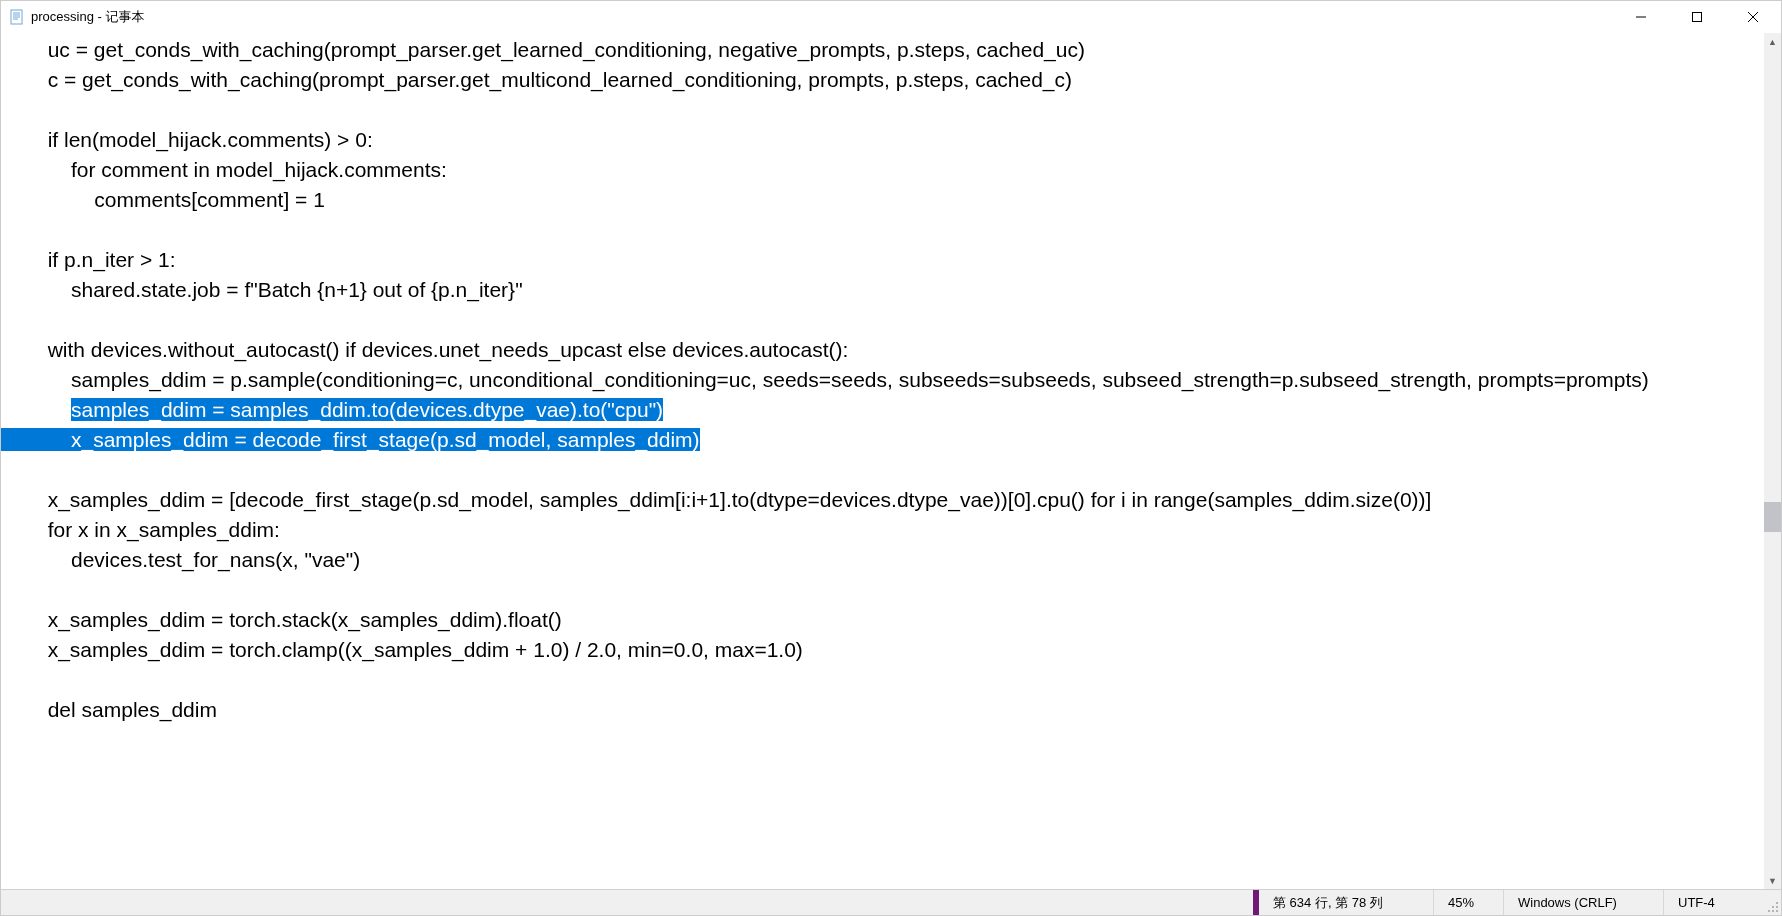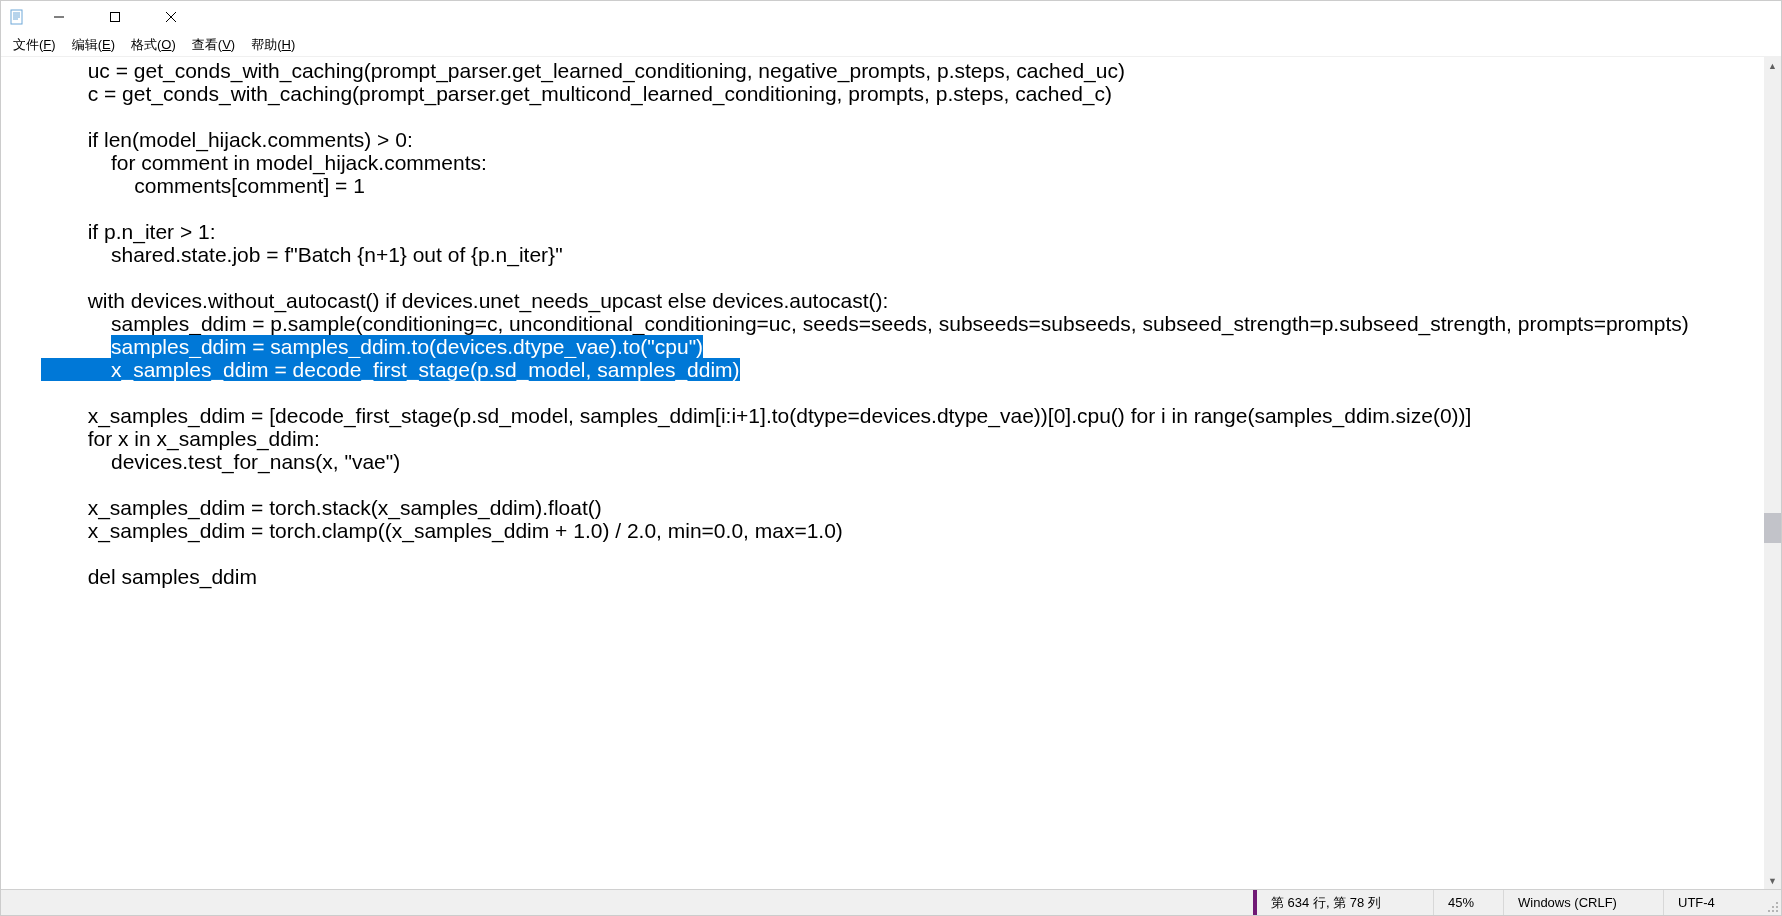--- a/index.html
+++ b/index.html
@@ -79,25 +79,24 @@
       position: relative;
       overflow: hidden;
       background: #ffffff;
     }
     .editor {
       position: absolute;
       inset: 0;
       overflow: hidden;
       font-family: "Microsoft YaHei", "Segoe UI", sans-serif;
       font-size: 21px;
-      line-height: 23px;
+      line-height: 30px;
       white-space: pre;
       padding: 2px 0;
       color: #000;
-      margin-left: 40px;
     }
     .editor .sel {
       background: #0078d7;
       color: #ffffff;
     }
     .scrollbar-v {
       position: absolute;
       right: 0;
       top: 0;
       bottom: 0;
@@ -139,21 +138,21 @@
     .status-spacer {
       flex: 1;
     }
     .status-cell {
       padding: 0 14px;
       display: flex;
       align-items: center;
       border-left: 1px solid #d8d8d8;
     }
     .status-cell.first {
-      border-left: 4px solid #701a75;
+      border-left: 6px solid #701a75;
     }
     .status-grip {
       width: 18px;
       display: flex;
       align-items: flex-end;
       justify-content: flex-end;
       padding: 2px;
     }
   </style>
 </head>
@@ -163,57 +162,41 @@
   <div class="titlebar">
     <span class="titlebar-icon">
       <svg width="16" height="16" viewBox="0 0 16 16">
         <rect x="2" y="1" width="11" height="14" fill="#fff" stroke="#6fa8d8" stroke-width="1"></rect>
         <line x1="4" y1="4" x2="11" y2="4" stroke="#6fa8d8" stroke-width="1"></line>
         <line x1="4" y1="6" x2="11" y2="6" stroke="#6fa8d8" stroke-width="1"></line>
         <line x1="4" y1="8" x2="11" y2="8" stroke="#6fa8d8" stroke-width="1"></line>
         <line x1="4" y1="10" x2="9" y2="10" stroke="#6fa8d8" stroke-width="1"></line>
       </svg>
     </span>
+    <span class="titlebar-title">processing - 记事本</span>
     <div class="win-controls">
       <button class="win-btn">
         <svg width="10" height="10" viewBox="0 0 10 10">
             <line x1="0" y1="5" x2="10" y2="5" stroke="currentColor" stroke-width="1"></line>
           </svg>
       </button>
       <button class="win-btn">
         <svg width="10" height="10" viewBox="0 0 10 10">
             <rect x="0.5" y="0.5" width="9" height="9" fill="none" stroke="currentColor" stroke-width="1"></rect>
           </svg>
       </button>
       <button class="win-btn close">
         <svg width="10" height="10" viewBox="0 0 10 10">
             <line x1="0" y1="0" x2="10" y2="10" stroke="currentColor" stroke-width="1"></line>
             <line x1="10" y1="0" x2="0" y2="10" stroke="currentColor" stroke-width="1"></line>
           </svg>
       </button>
     </div>
   </div>
 
-  <div class="menubar">
-    <div class="menu-item">
-        <span>文件(<span class="ul">F</span>)</span>
-      </div>
-    <div class="menu-item">
-        <span>编辑(<span class="ul">E</span>)</span>
-      </div>
-    <div class="menu-item">
-        <span>格式(<span class="ul">O</span>)</span>
-      </div>
-    <div class="menu-item">
-        <span>查看(<span class="ul">V</span>)</span>
-      </div>
-    <div class="menu-item">
-        <span>帮助(<span class="ul">H</span>)</span>
-      </div>
-  </div>
 
   <div class="editor-wrap">
     <div class="editor"><span>        uc = get_conds_with_caching(prompt_parser.get_learned_conditioning, negative_prompts, p.steps, cached_uc)</span>
 <span>        c = get_conds_with_caching(prompt_parser.get_multicond_learned_conditioning, prompts, p.steps, cached_c)</span>
 <span></span>
 <span>        if len(model_hijack.comments) &gt; 0:</span>
 <span>            for comment in model_hijack.comments:</span>
 <span>                comments[comment] = 1</span>
 <span></span>
 <span>        if p.n_iter &gt; 1:</span>

